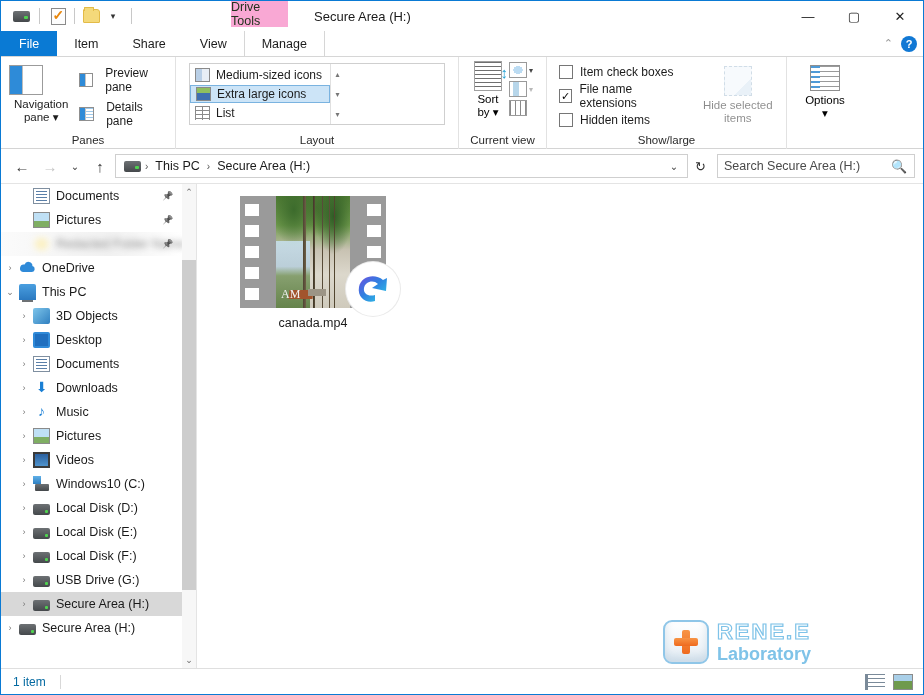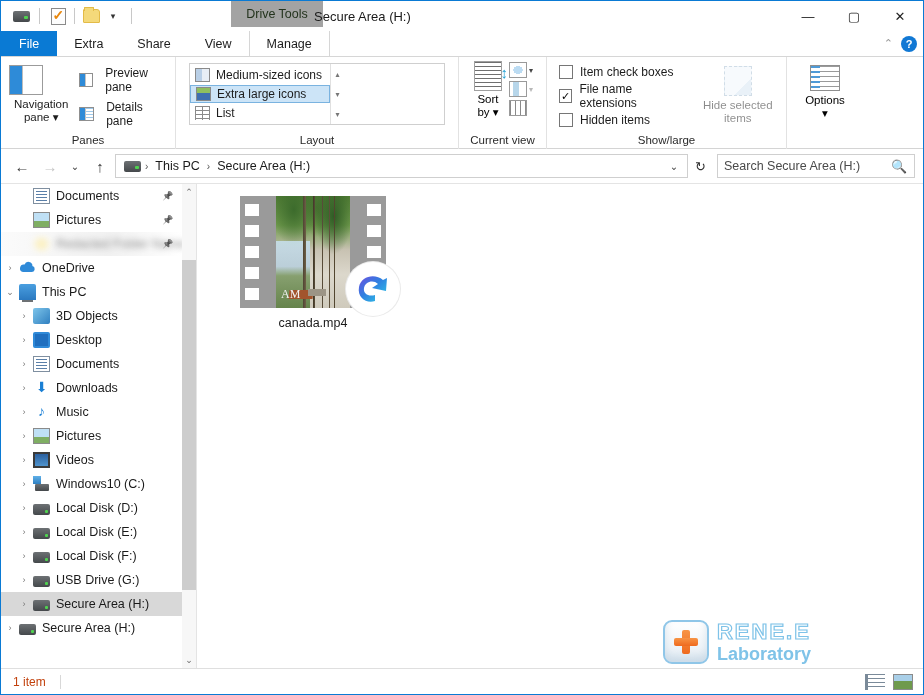--- a/index.html
+++ b/index.html
@@ -26,22 +26,22 @@
   .qat-sep { width: 1px; height: 16px; background: #c8c8c8; margin: 0 7px; }
   .qat-btn { width: 22px; height: 22px; display: flex; align-items: center; justify-content: center; }
   .drive-ico { width: 17px; height: 11px; background: linear-gradient(#6d7174,#44484b); border-radius: 2px; position: relative; }
   .drive-ico:after { content:""; position:absolute; right:2px; bottom:2.5px; width:4px; height:3px; background:#4fd24f; border-radius:1px; }
   .doccheck { width: 15px; height: 17px; background: #fdfdfd; border: 1px solid #8a8a8a; position: relative; }
   .doccheck:after { content:"✓"; position:absolute; left:1px; top:-2px; font-size:14px; color:#e8860b; font-weight:bold; }
   .foldernew { width: 17px; height: 14px; background:#f4d97a; border:1px solid #e3bb47; border-radius:1px 3px 1px 1px; position:relative;}
   .foldernew:before { content:""; position:absolute; left:0; top:-3px; width:8px; height:3px; background:#f4d97a; border:1px solid #e3bb47; border-bottom:none; border-radius:1px 1px 0 0;}
   .qat-caret { font-size: 9px; color: #333; }
   .drivetools-tab {
-    position: absolute; left: 230px; top: 0; width: 92px; height: 26px;
-    background: #a3a3a3; color: #23331d; font-size: 12.5px;
+    position: absolute; left: 230px; top: 0; width: 57px; height: 26px;
+    background: #f9a8d4; color: #23331d; font-size: 12.5px;
     display: flex; align-items: center; justify-content: center;
   }
   .win-title {
     position: absolute; left: 313px; top: 0; height: 30px;
     display: flex; align-items: center; font-size: 13px; color: #1a1a1a;
   }
   .wincontrols { position: absolute; right: 0; top: 0; display: flex; height: 30px; }
   .wc { width: 46px; height: 30px; display: flex; align-items: center; justify-content: center; font-size: 13px; color: #222; }
 
   
@@ -203,21 +203,21 @@
   .bench { position: absolute; left: 18%; bottom: 8%; width: 24px; height: 9px; background: #a2542c; transform: skewX(-6deg); }
   .bench2 { position: absolute; left: 43%; bottom: 11%; width: 18px; height: 7px; background: #9c9586; }
   .stamp { position: absolute; left: 5px; bottom: 6px; font-size: 12px; color: #f2f2f2; font-family: "Liberation Serif", serif; }
   .playbadge { position: absolute; right: -14px; bottom: -8px; width: 54px; height: 54px; border-radius: 50%;
       background: #fff; box-shadow: 0 0 0 1px #eaeaea; display: flex; align-items: center; justify-content: center; }
   .filename { margin-top: 8px; font-size: 12.5px; color: #1a1a1a; }
 
   
   .statusbar { height: 26px; flex: 0 0 26px; display: flex; align-items: center; border-top: 1px solid #dfdfdf;
       background: #fff; padding-left: 12px; position: relative; }
-  .status-text { font-size: 12px; color: #c2410c; }
+  .status-text { font-size: 12px; color: #0369a1; }
   .status-sep { width: 1px; height: 14px; background: #d8d8d8; margin-left: 14px; }
   .viewbtns { position: absolute; right: 10px; display: flex; gap: 8px; align-items: center; }
   .vb { width: 20px; height: 16px; }
   .vb.details { background:
       repeating-linear-gradient(to bottom, #7a8a99 0 1px, transparent 1px 4px); border-left: 3px solid #7a8a99; }
   .vb.icons { border: 1px solid #8a8a8a; background: linear-gradient(#a9cfe8 45%, #6f9a4c 45%); }
 
   
   .logo { position: absolute; right: 112px; bottom: 30px; display: flex; align-items: center; gap: 8px; }
   .logo-key { width: 46px; height: 44px; background: linear-gradient(#ffffff,#e6eef5);
@@ -275,21 +275,21 @@
           <span>✕</span>
         </div>
     </div>
   </div>
 
   <div class="tabstrip">
     <div class="tab file">
         <span>File</span>
       </div>
     <div class="tab">
-        <span>Extra</span>
+        <span>Item</span>
       </div>
     <div class="tab">
         <span>Share</span>
       </div>
     <div class="tab">
         <span>View</span>
       </div>
     <div class="tab manage">
         <span>Manage</span>
       </div>

